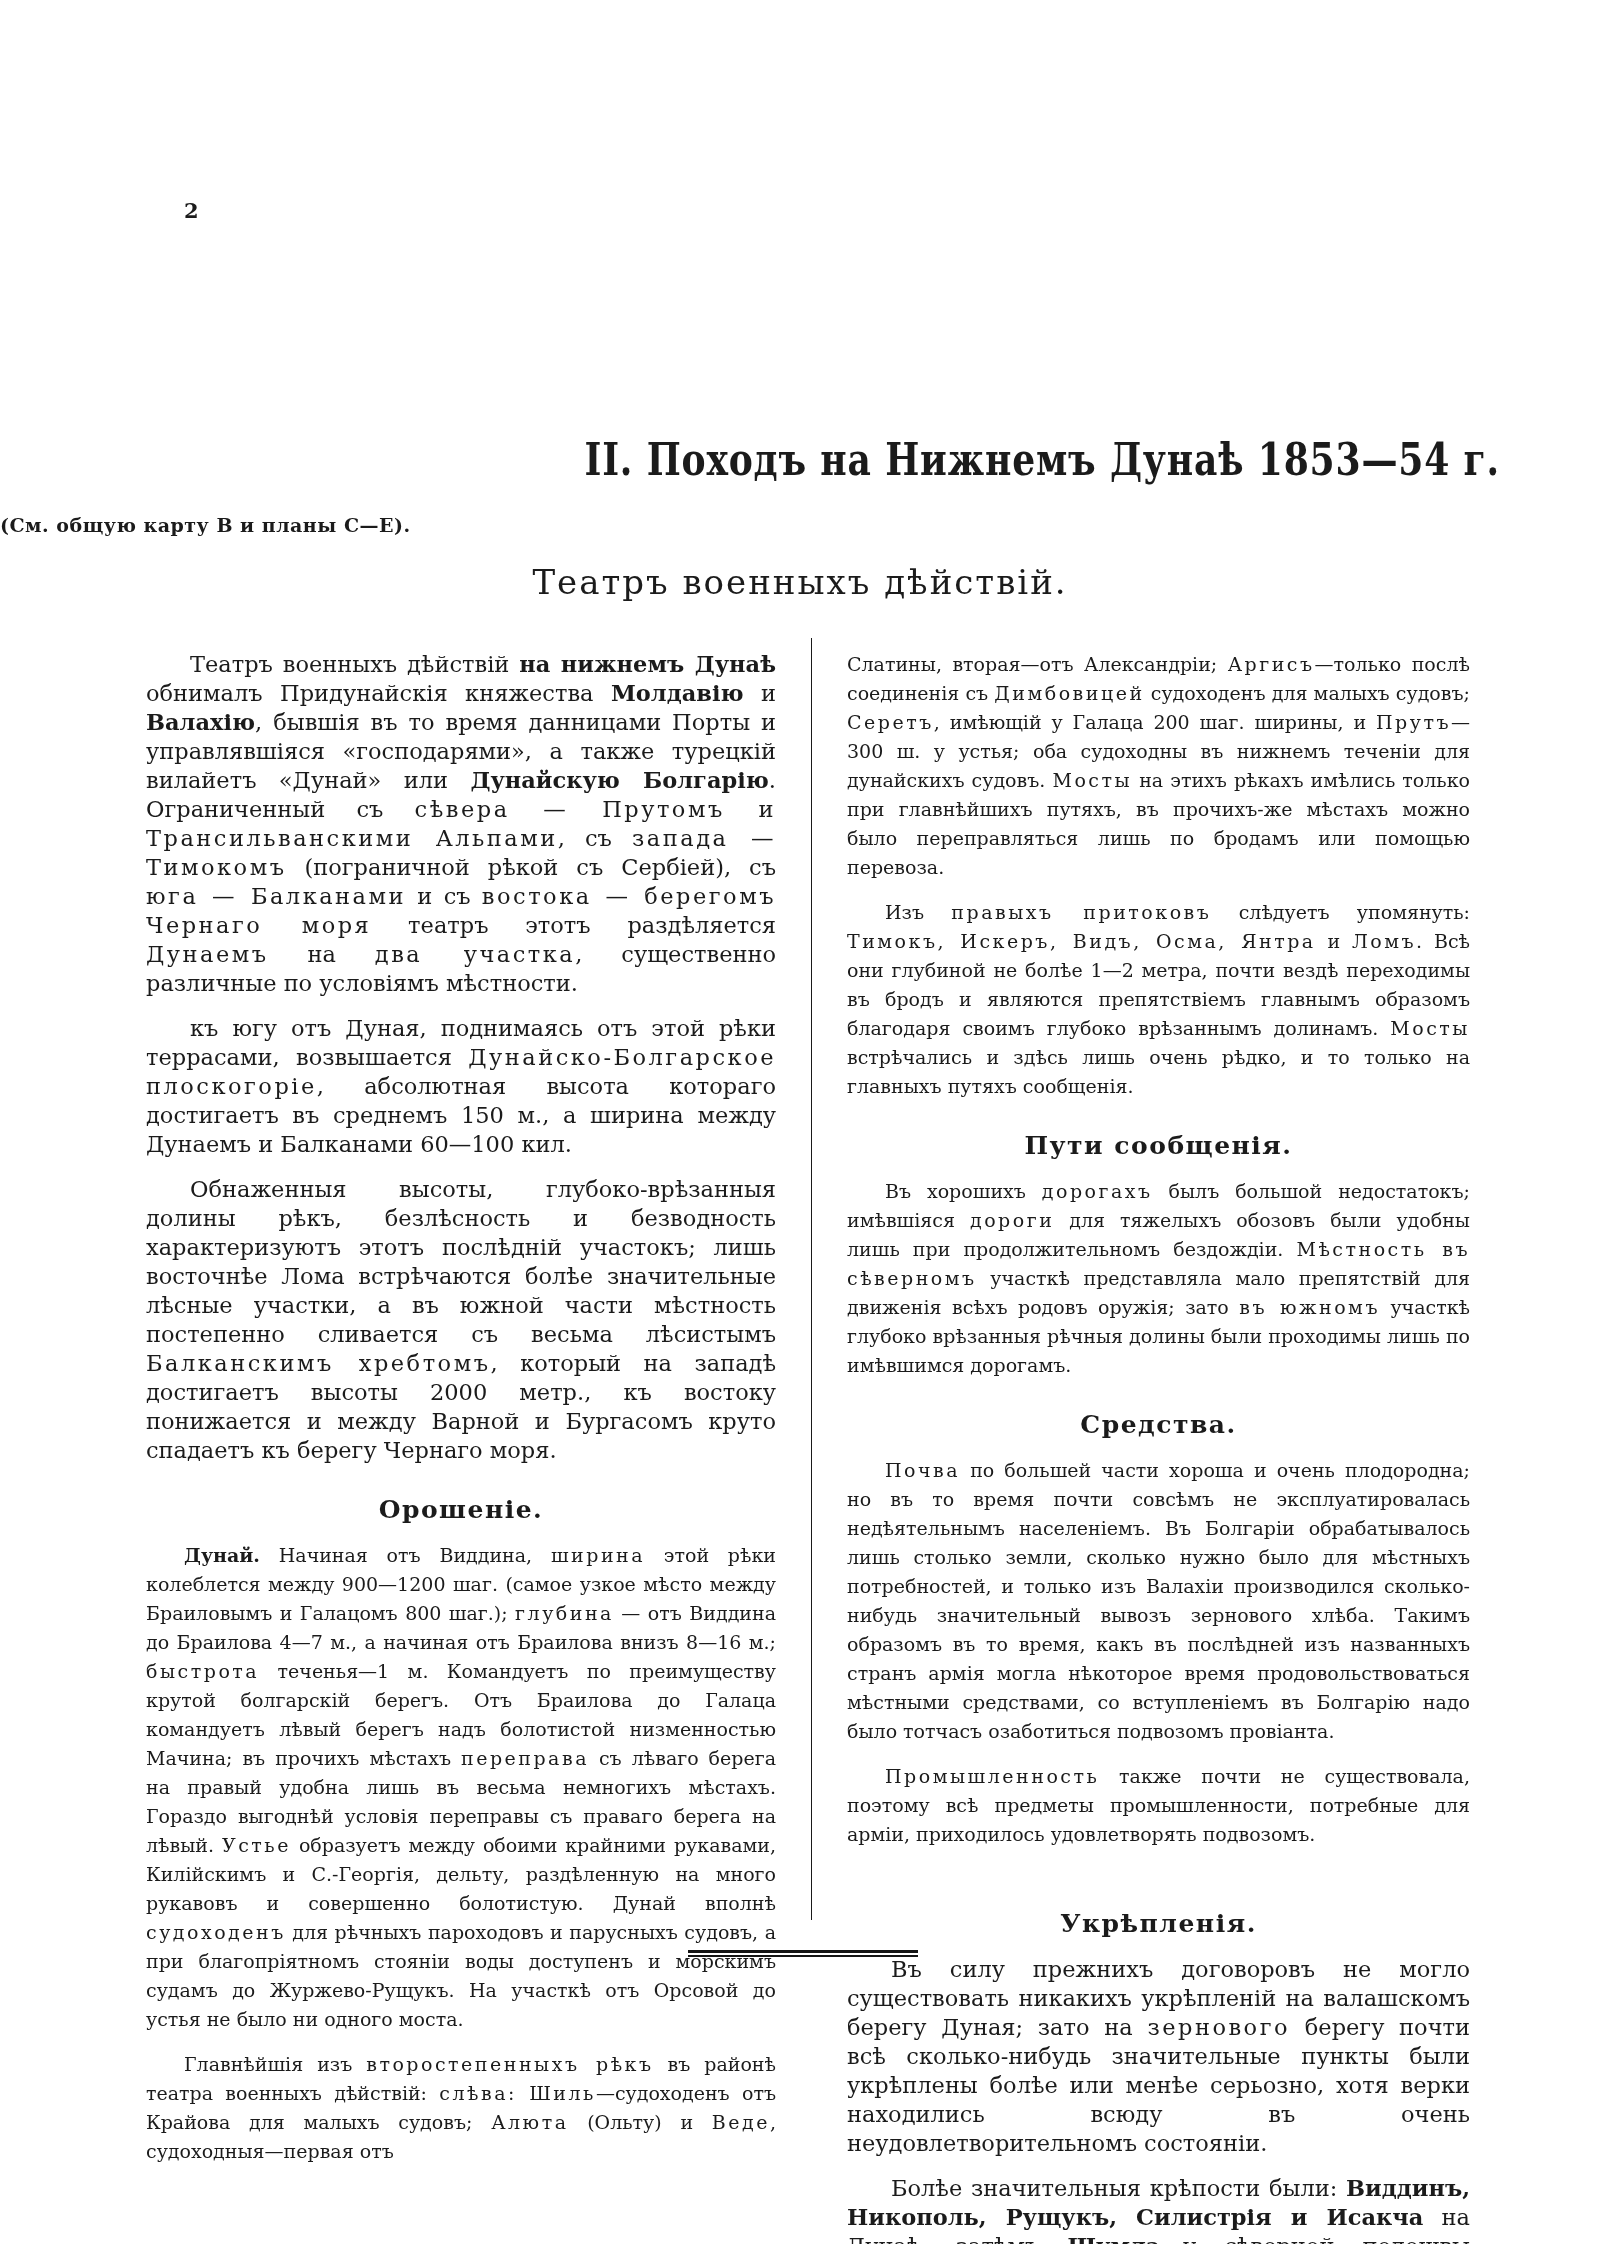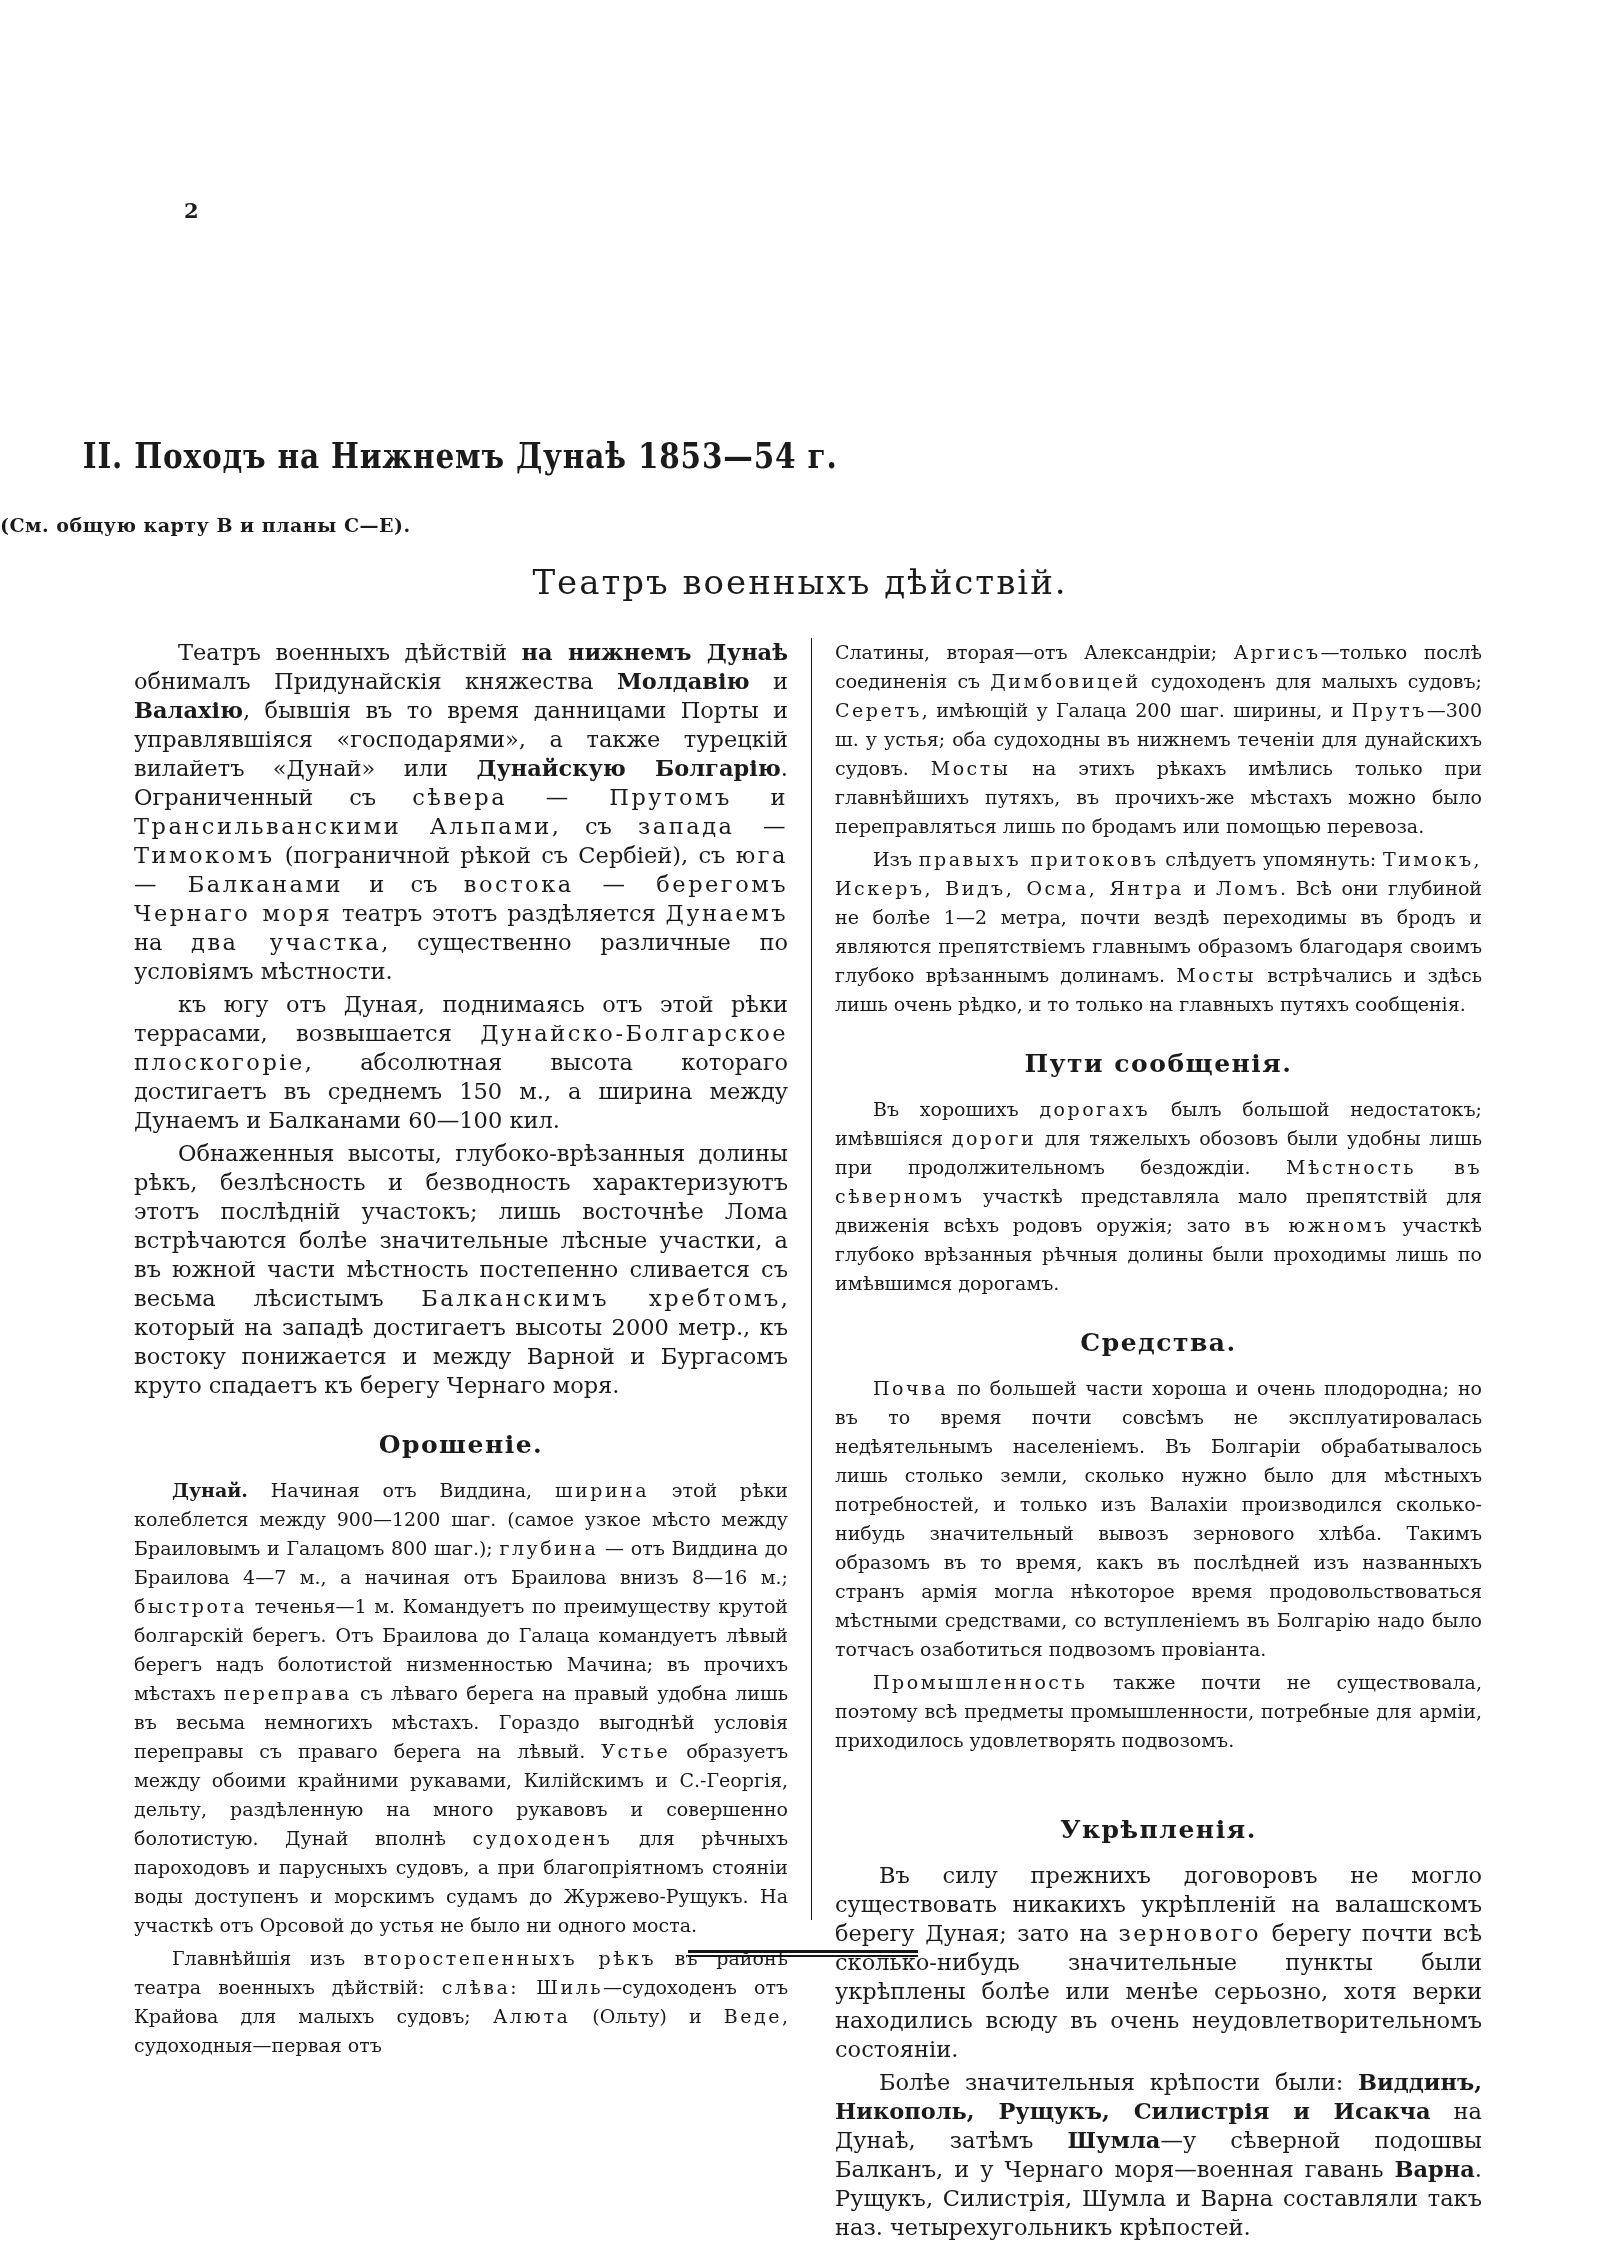--- a/index.html
+++ b/index.html
@@ -10,42 +10,42 @@
     color:#1b1b1b;
     font-family:"DejaVu Serif","Liberation Serif",serif;
     overflow:hidden;
   }
   .page-number{
     position:absolute;left:184px;top:198px;
     font-size:21px;font-weight:bold;
   }
   .chapter-title{
     position:absolute;left:0;right:0;top:434px;
-    text-align:left;font-weight:bold;font-size:36px;
+    text-align:right;font-weight:bold;font-size:44px;
     white-space:nowrap;
     text-decoration:underline;
   }
   .chapter-title .squeeze{display:inline-block;transform:scaleX(0.82);transform-origin:center;letter-spacing:1px;}
   .map-note{
     position:absolute;left:0;right:0;top:514px;
     text-align:left;font-size:19px;letter-spacing:0.5px;font-weight:bold;
   }
   .section-title{
     position:absolute;left:0;right:0;top:562px;
     text-align:center;font-size:34px;letter-spacing:2px;
   }
   .columns{
     position:absolute;left:130px;top:634px;width:1356px;
     display:flex;align-items:flex-start;
   }
   .col{text-align:justify;}
   .col-left{width:662px;}
   .col-divider{width:1px;height:1282px;background:#1a1a1a;margin:4px 19px 0 19px;flex:none;}
   .col-right{flex:1;}
-  p{margin:4px;}
+  p{margin:16px;}
   .p-large{font-size:22.5px;line-height:29px;}
   .p-small{font-size:19px;line-height:29px;}
   .indent-lg{text-indent:44px;}
   .indent-sm{text-indent:38px;}
   .col-heading{
     font-weight:bold;font-size:25px;line-height:30px;
     text-align:center;letter-spacing:1.5px;
     margin:30px 0 16px 0;text-indent:0;
   }
   .mt-lg{margin-top:60px;}

